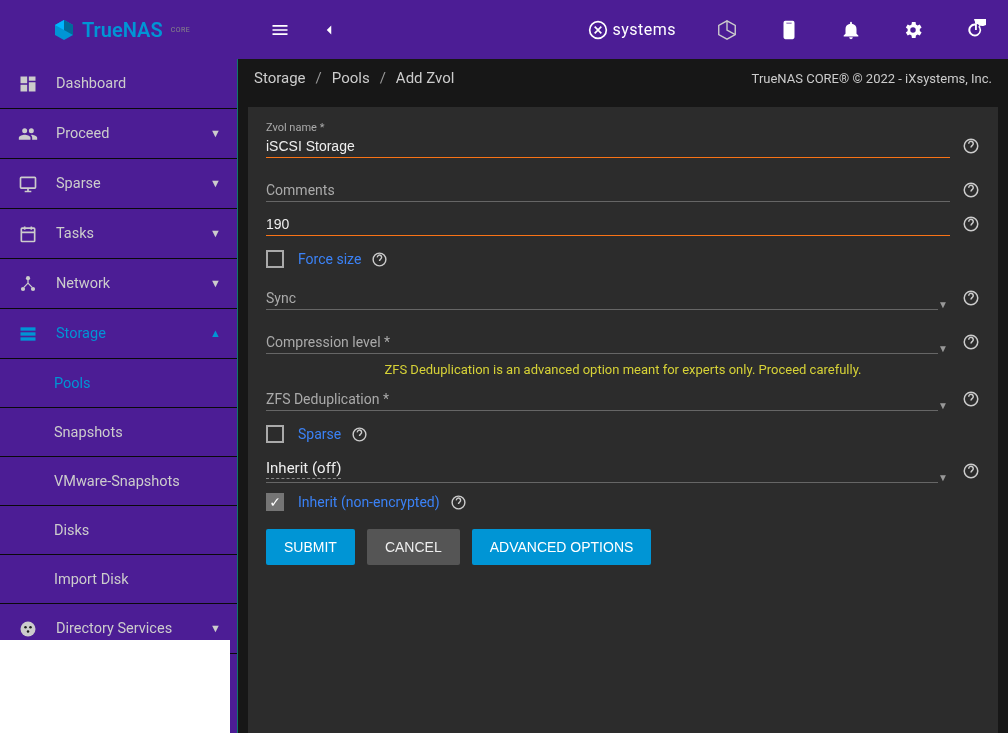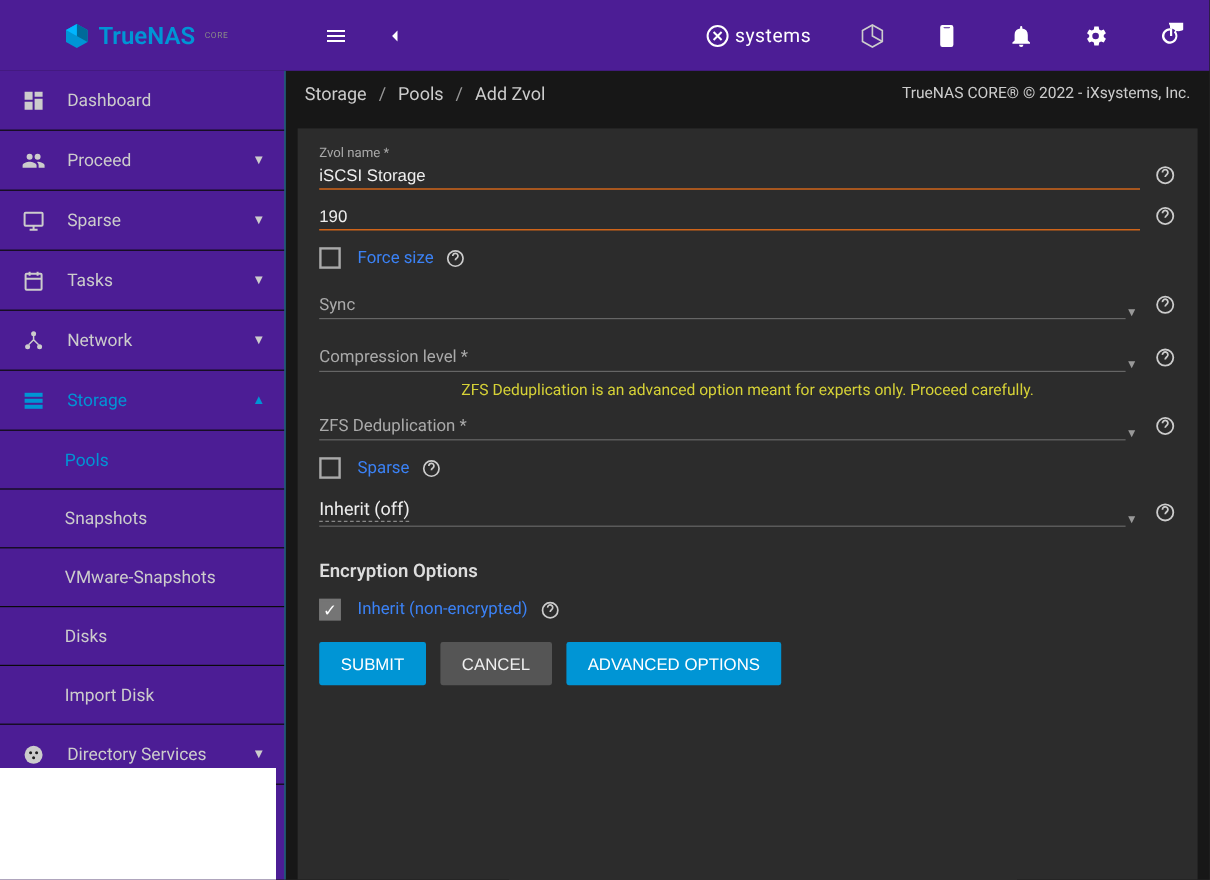--- a/index.html
+++ b/index.html
@@ -303,20 +303,31 @@
           <input class="field-input" value="iSCSI Storage" style="">
         </div>
         <span class="help-icon">
             <svg width="18" height="18" viewBox="0 0 24 24" fill="none" stroke="#ccc" stroke-width="2">
               <circle cx="12" cy="12" r="9"></circle>
               <path d="M9 9a3 3 0 115 2c-1 1-2 1.5-2 3m0 3h0"></path>
             </svg>
           </span>
       </div>
 
+      <div class="field-row" style="margin-top:20px">
+        <div class="field-wrap">
+          <div class="field-placeholder">Comments</div>
+        </div>
+        <span class="help-icon">
+            <svg width="18" height="18" viewBox="0 0 24 24" fill="none" stroke="#ccc" stroke-width="2">
+              <circle cx="12" cy="12" r="9"></circle>
+              <path d="M9 9a3 3 0 115 2c-1 1-2 1.5-2 3m0 3h0"></path>
+            </svg>
+          </span>
+      </div>
 
       <div class="field-row" style="margin-top:10px">
         <div class="field-wrap">
           <input class="field-input" value="190" style="">
         </div>
         <span class="help-icon">
             <svg width="18" height="18" viewBox="0 0 24 24" fill="none" stroke="#ccc" stroke-width="2">
               <circle cx="12" cy="12" r="9"></circle>
               <path d="M9 9a3 3 0 115 2c-1 1-2 1.5-2 3m0 3h0"></path>
             </svg>
@@ -394,21 +405,20 @@
         </div>
         <span class="dropdown-arrow">▼</span>
         <span class="help-icon">
             <svg width="18" height="18" viewBox="0 0 24 24" fill="none" stroke="#ccc" stroke-width="2">
               <circle cx="12" cy="12" r="9"></circle>
               <path d="M9 9a3 3 0 115 2c-1 1-2 1.5-2 3m0 3h0"></path>
             </svg>
           </span>
       </div>
 
-      <div class="section-title">Encryption Options</div>
 
       <div class="checkbox-row" style="margin:10px 0 0 0">
         <div class="checkbox checked">✓</div>
         <span class="checkbox-label">Inherit (non-encrypted)</span>
         <span class="help-icon" style="margin-left:2px;padding-bottom:0">
             <svg width="17" height="17" viewBox="0 0 24 24" fill="none" stroke="#ccc" stroke-width="2">
               <circle cx="12" cy="12" r="9"></circle>
               <path d="M9 9a3 3 0 115 2c-1 1-2 1.5-2 3m0 3h0"></path>
             </svg>
           </span>

